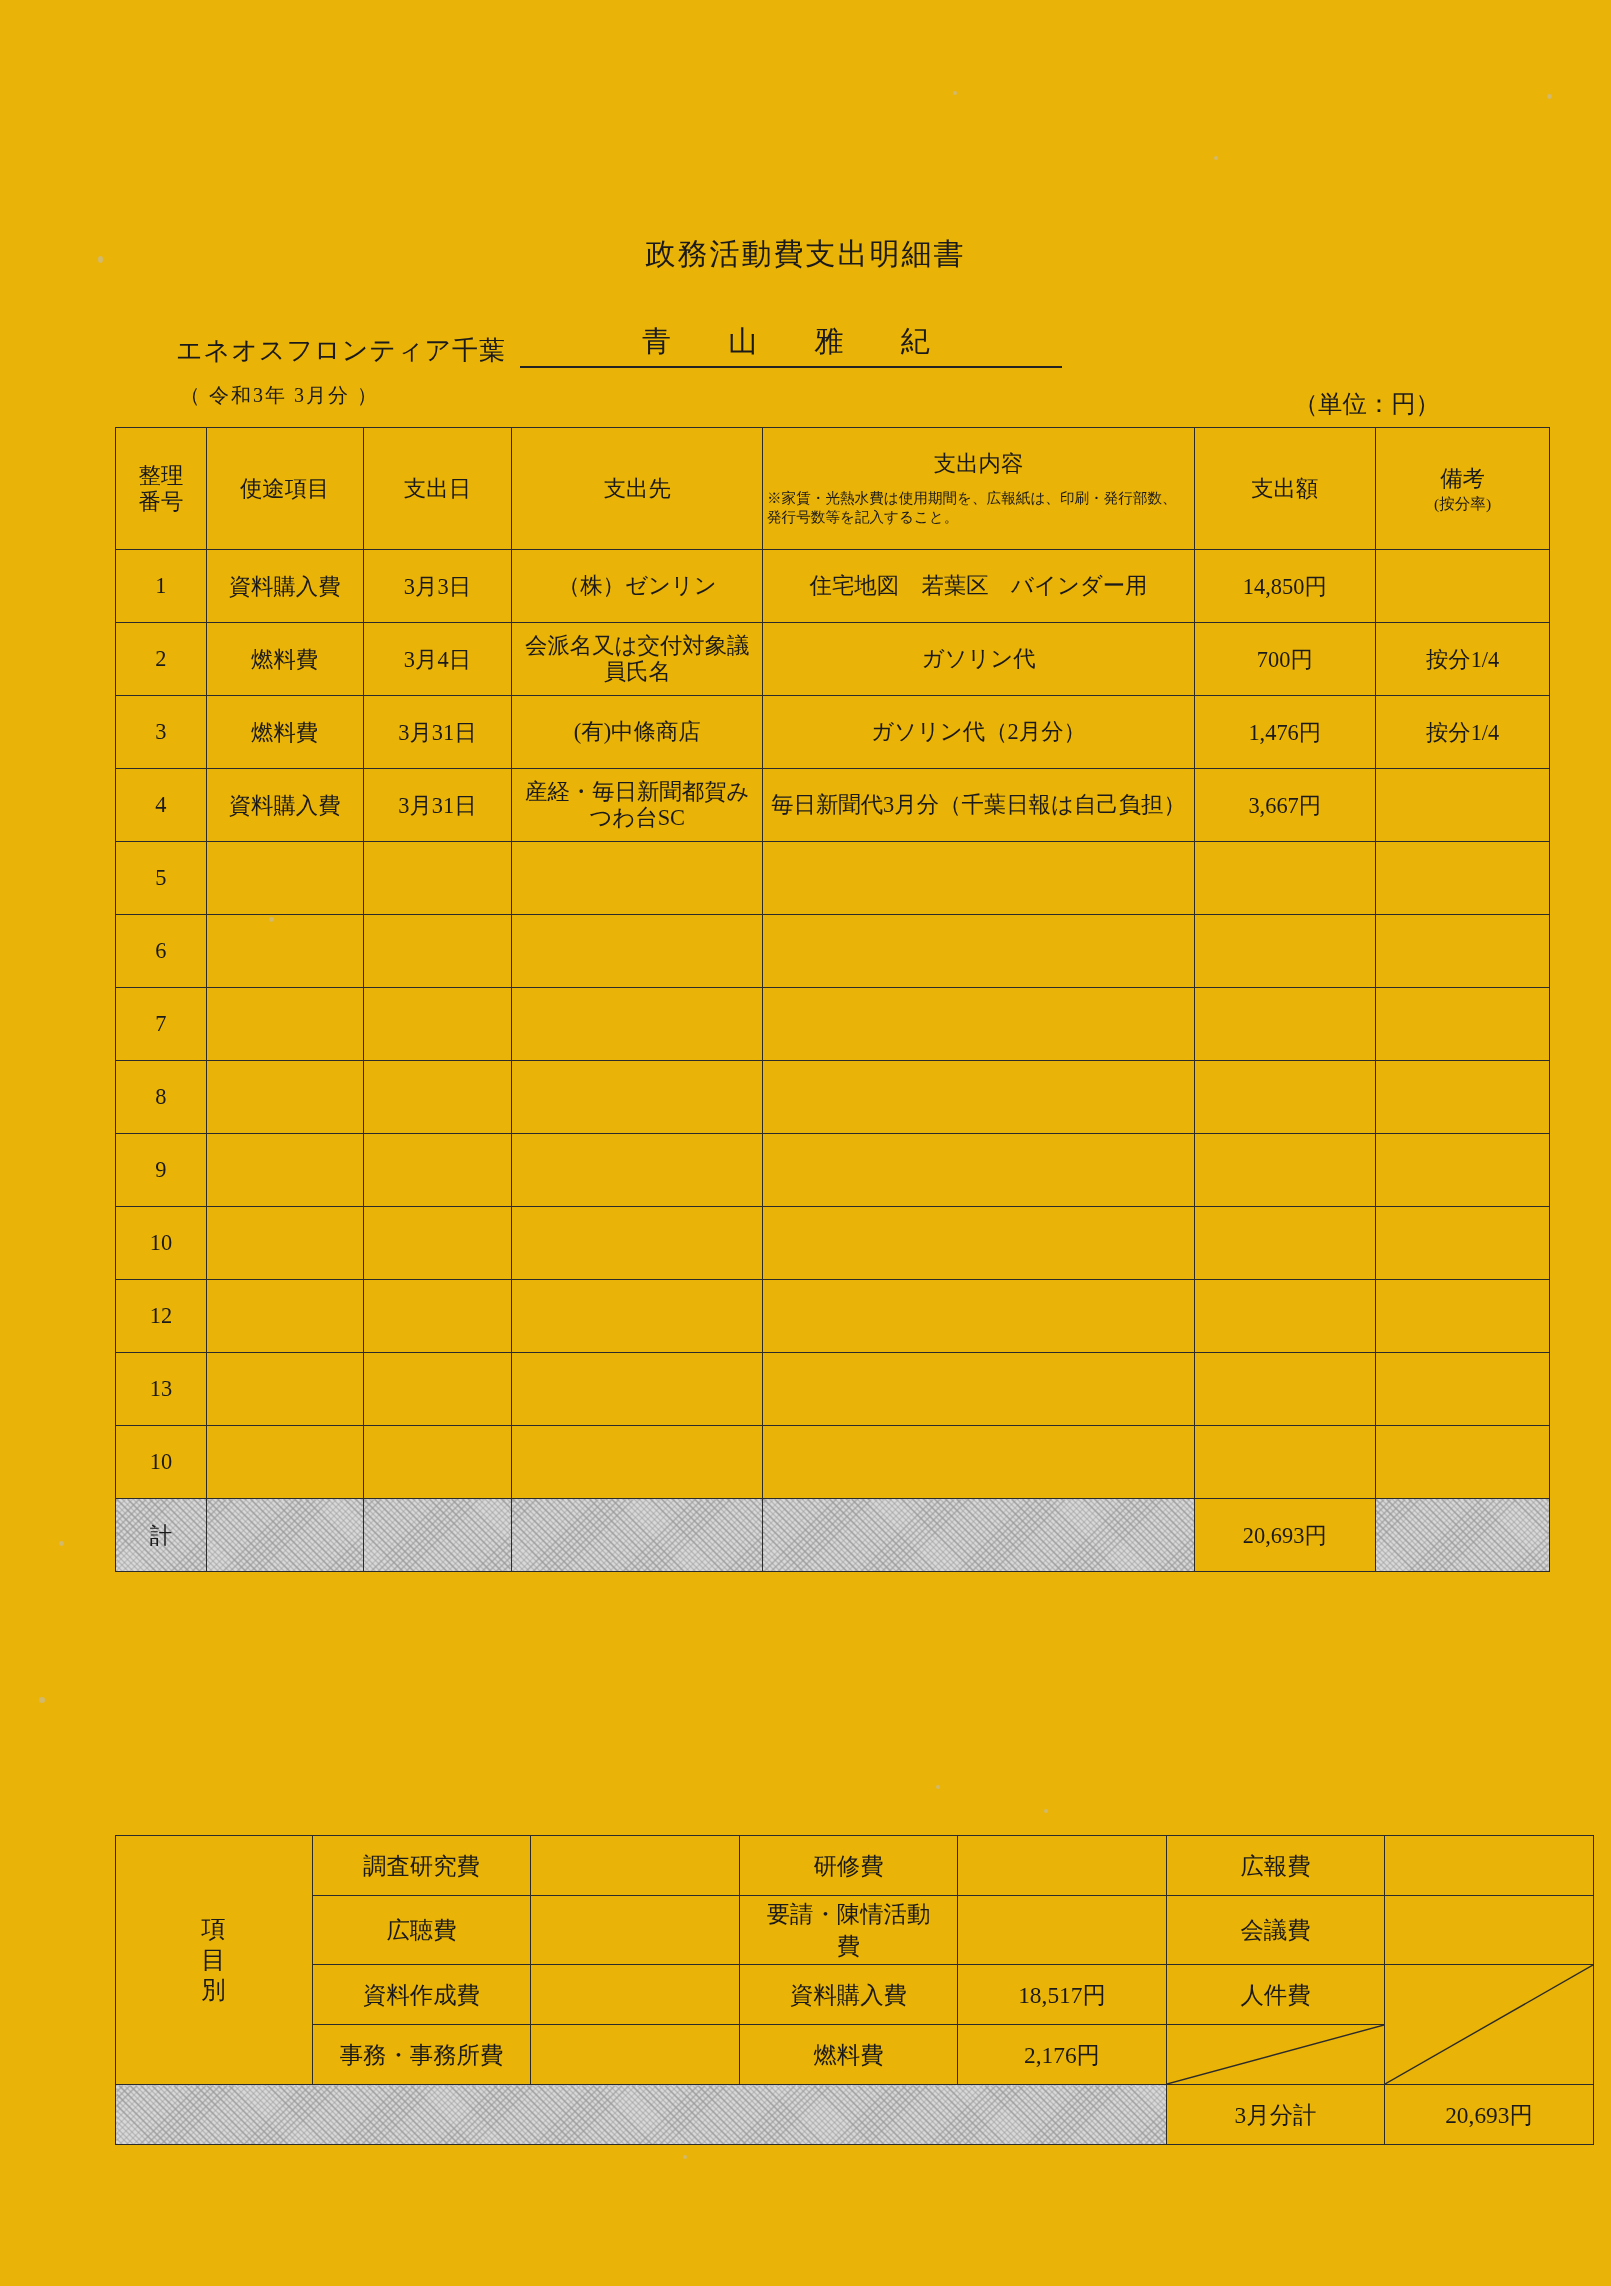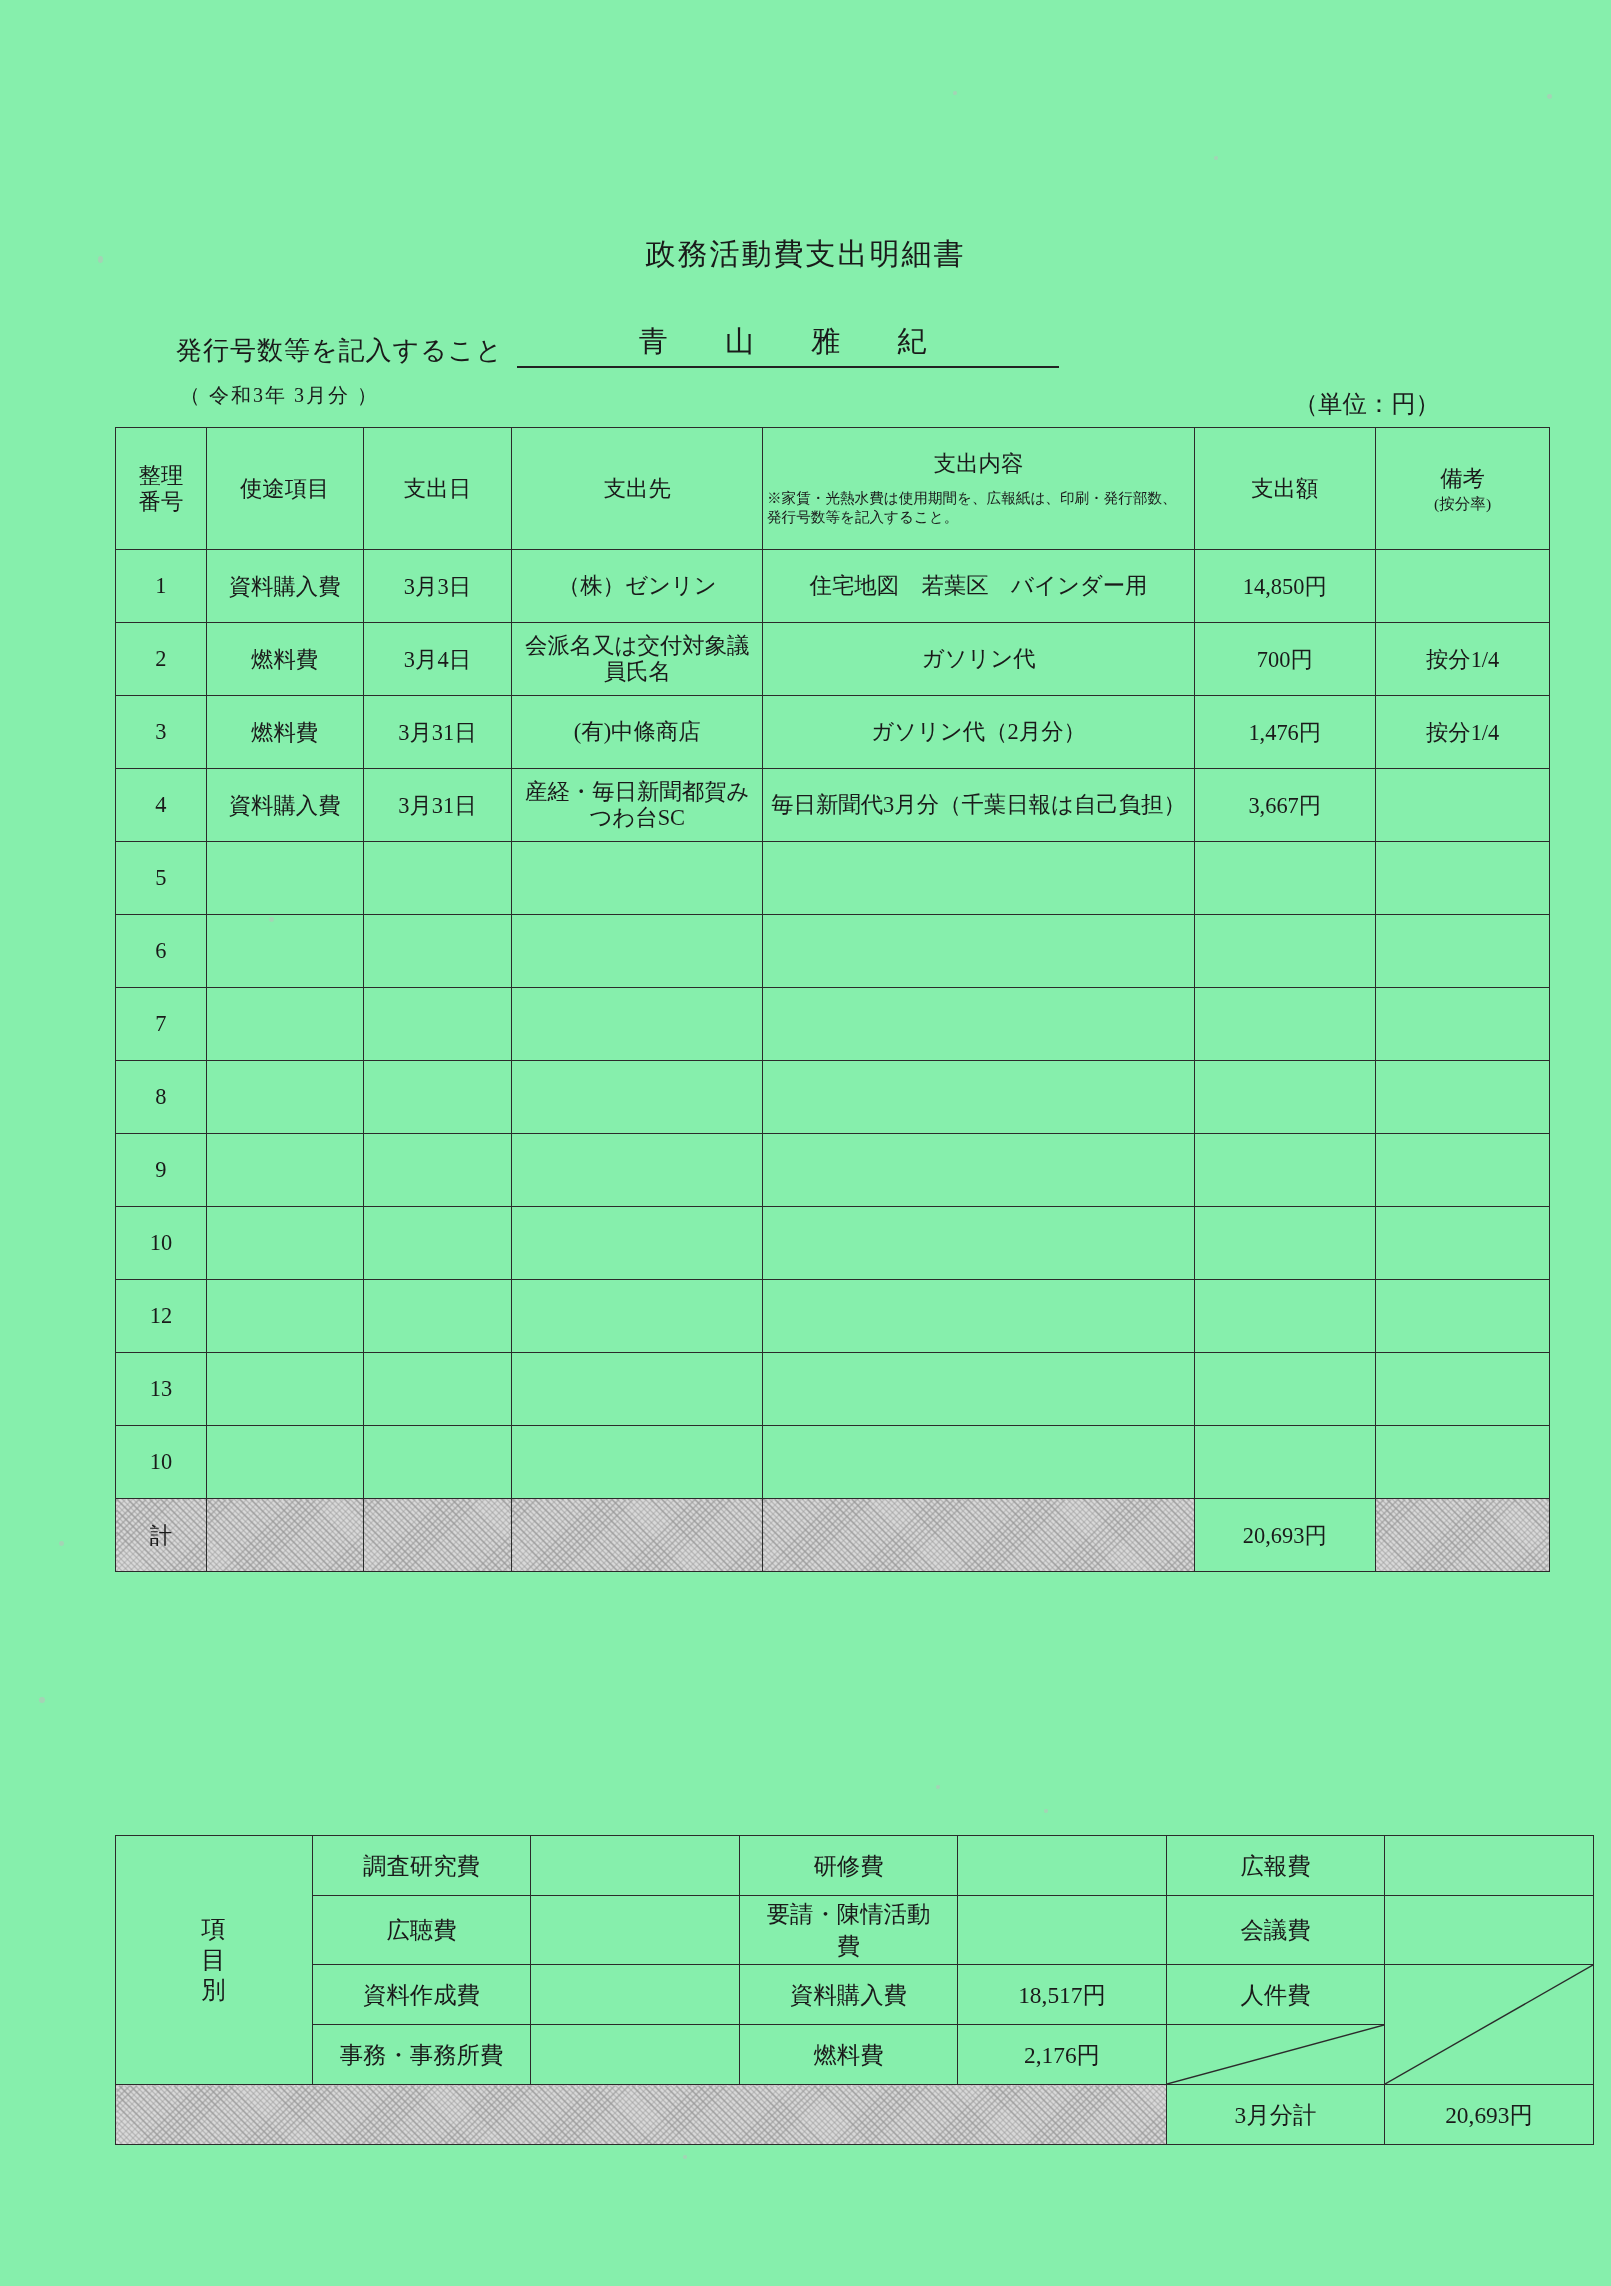--- a/index.html
+++ b/index.html
@@ -11,21 +11,21 @@
     width: 1611px;
     height: 2287px;
     position: relative;
     font-family: "Liberation Serif", "DejaVu Serif", serif;
     color: #1a1a1a;
     overflow: hidden;
   }
   .page {
     position: absolute;
     inset: 0;
-    background: #86efac;
+    background: #eab308;
   }
   
   .speck {
     position: absolute;
     background: #bdbdbd;
     border-radius: 50%;
     opacity: .55;
   }
 
   .doc-title {
@@ -177,21 +177,21 @@
   <div class="speck" style="left:269px;top:917px;width:4.9px;height:4.9px;"></div>
   <div class="speck" style="left:59px;top:1541px;width:4.9px;height:4.9px;"></div>
   <div class="speck" style="left:39px;top:1697px;width:5.9px;height:5.9px;"></div>
   <div class="speck" style="left:936px;top:1785px;width:3.9px;height:3.9px;"></div>
   <div class="speck" style="left:1044px;top:1809px;width:3.9px;height:3.9px;"></div>
   <div class="speck" style="left:683px;top:2155px;width:3.9px;height:3.9px;"></div>
 
   <div class="doc-title">政務活動費支出明細書</div>
 
   <div class="name-row">
-    <span class="name-label">発行号数等を記入すること</span>
+    <span class="name-label">エネオスフロンティア千葉</span>
     <span class="name-value">青 山 雅 紀</span>
   </div>
 
   <div class="period">（  令和3年  3月分  ）</div>
   <div class="unit">（単位：円）</div>
 
   <table class="main">
     <thead>
       <tr>
         <th class="c-no">

